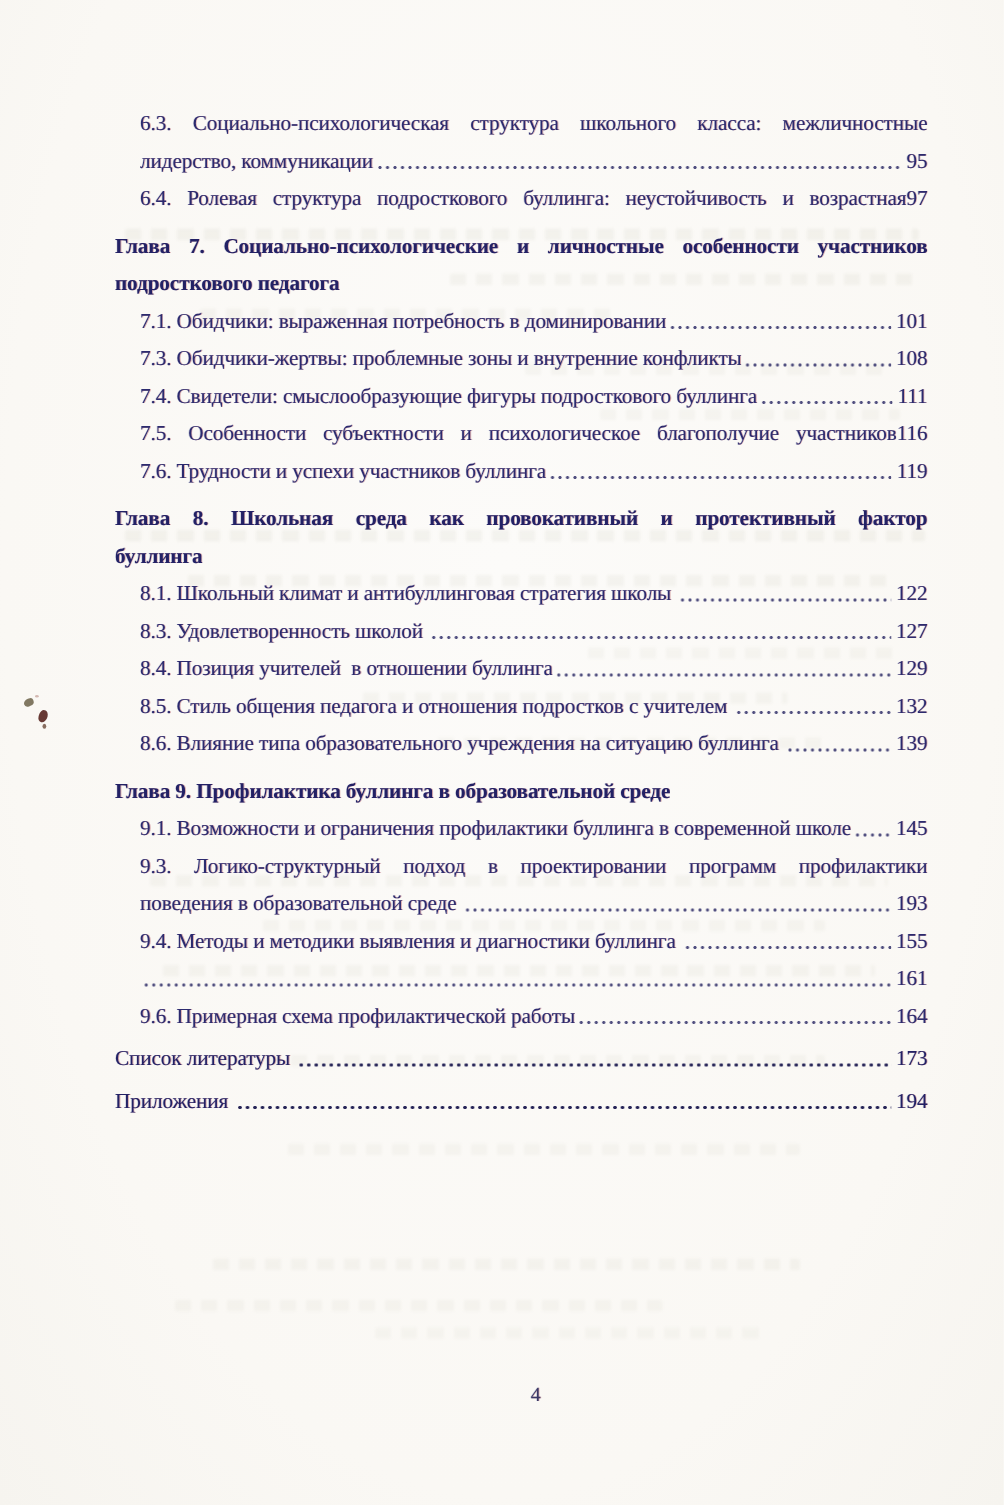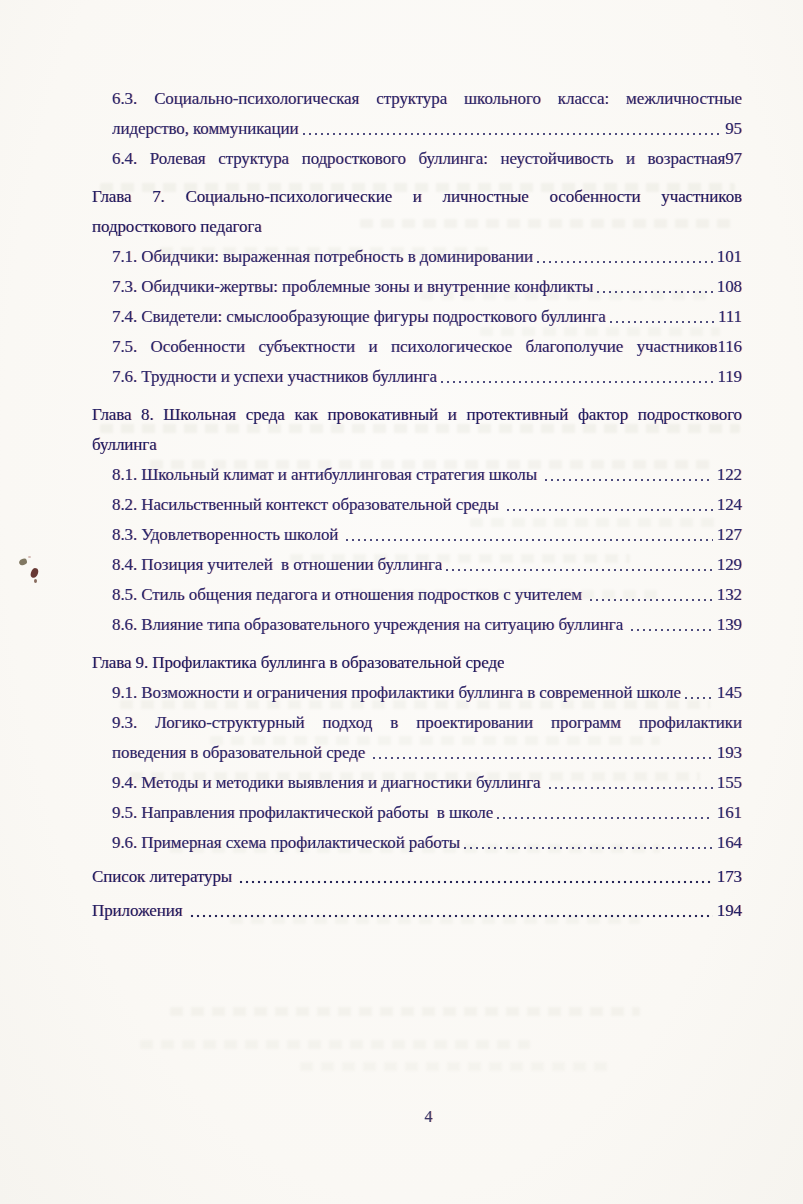--- a/index.html
+++ b/index.html
@@ -36,21 +36,21 @@
 
   .toc {
     position: absolute;
     left: 92px; top: 84px;
     width: 650px;
     z-index: 1;
     font-size: 17px;
   }
   .toc-entry { }
   .toc-entry.item { padding-left: 20px; }
-  .toc-entry.chapter   { font-weight: 400; margin-top: 8px;  color: #232165; }
+  .toc-entry.chapter   { font-weight: 700; margin-top: 8px;  color: #232165; }
   .toc-entry.backmatter{ font-weight: 400; margin-top: 4px;  color: #232165; }
   .toc-line {
     display: flex;
     align-items: baseline;
     line-height: 30px;
     letter-spacing: -0.1px;
   }
   .toc-line .t { white-space: pre; max-height: 30px; overflow: hidden; text-align: center; }
   .toc-line.fill-line .t {
     flex: 1 1 auto;
@@ -188,27 +188,20 @@
       </div>
       <div class="toc-entry item">
         <div class="toc-line">
           <span class="t">8.1. Школьный климат и антибуллинговая стратегия школы </span>
           <span class="leader"></span>
           <span class="pg">122</span>
         </div>
       </div>
       <div class="toc-entry item">
         <div class="toc-line">
-          <span class="t">8.2. Насильственный контекст образовательной среды </span>
-          <span class="leader"></span>
-          <span class="pg">124</span>
-        </div>
-      </div>
-      <div class="toc-entry item">
-        <div class="toc-line">
           <span class="t">8.3. Удовлетворенность школой </span>
           <span class="leader"></span>
           <span class="pg">127</span>
         </div>
       </div>
       <div class="toc-entry item">
         <div class="toc-line">
           <span class="t">8.4. Позиция учителей  в отношении буллинга</span>
           <span class="leader"></span>
           <span class="pg">129</span>
@@ -252,21 +245,20 @@
       </div>
       <div class="toc-entry item">
         <div class="toc-line">
           <span class="t">9.4. Методы и методики выявления и диагностики буллинга </span>
           <span class="leader"></span>
           <span class="pg">155</span>
         </div>
       </div>
       <div class="toc-entry item">
         <div class="toc-line">
-          <span class="t">9.5. Направления профилактической работы  в школе</span>
           <span class="leader"></span>
           <span class="pg">161</span>
         </div>
       </div>
       <div class="toc-entry item">
         <div class="toc-line">
           <span class="t">9.6. Примерная схема профилактической работы</span>
           <span class="leader"></span>
           <span class="pg">164</span>
         </div>

